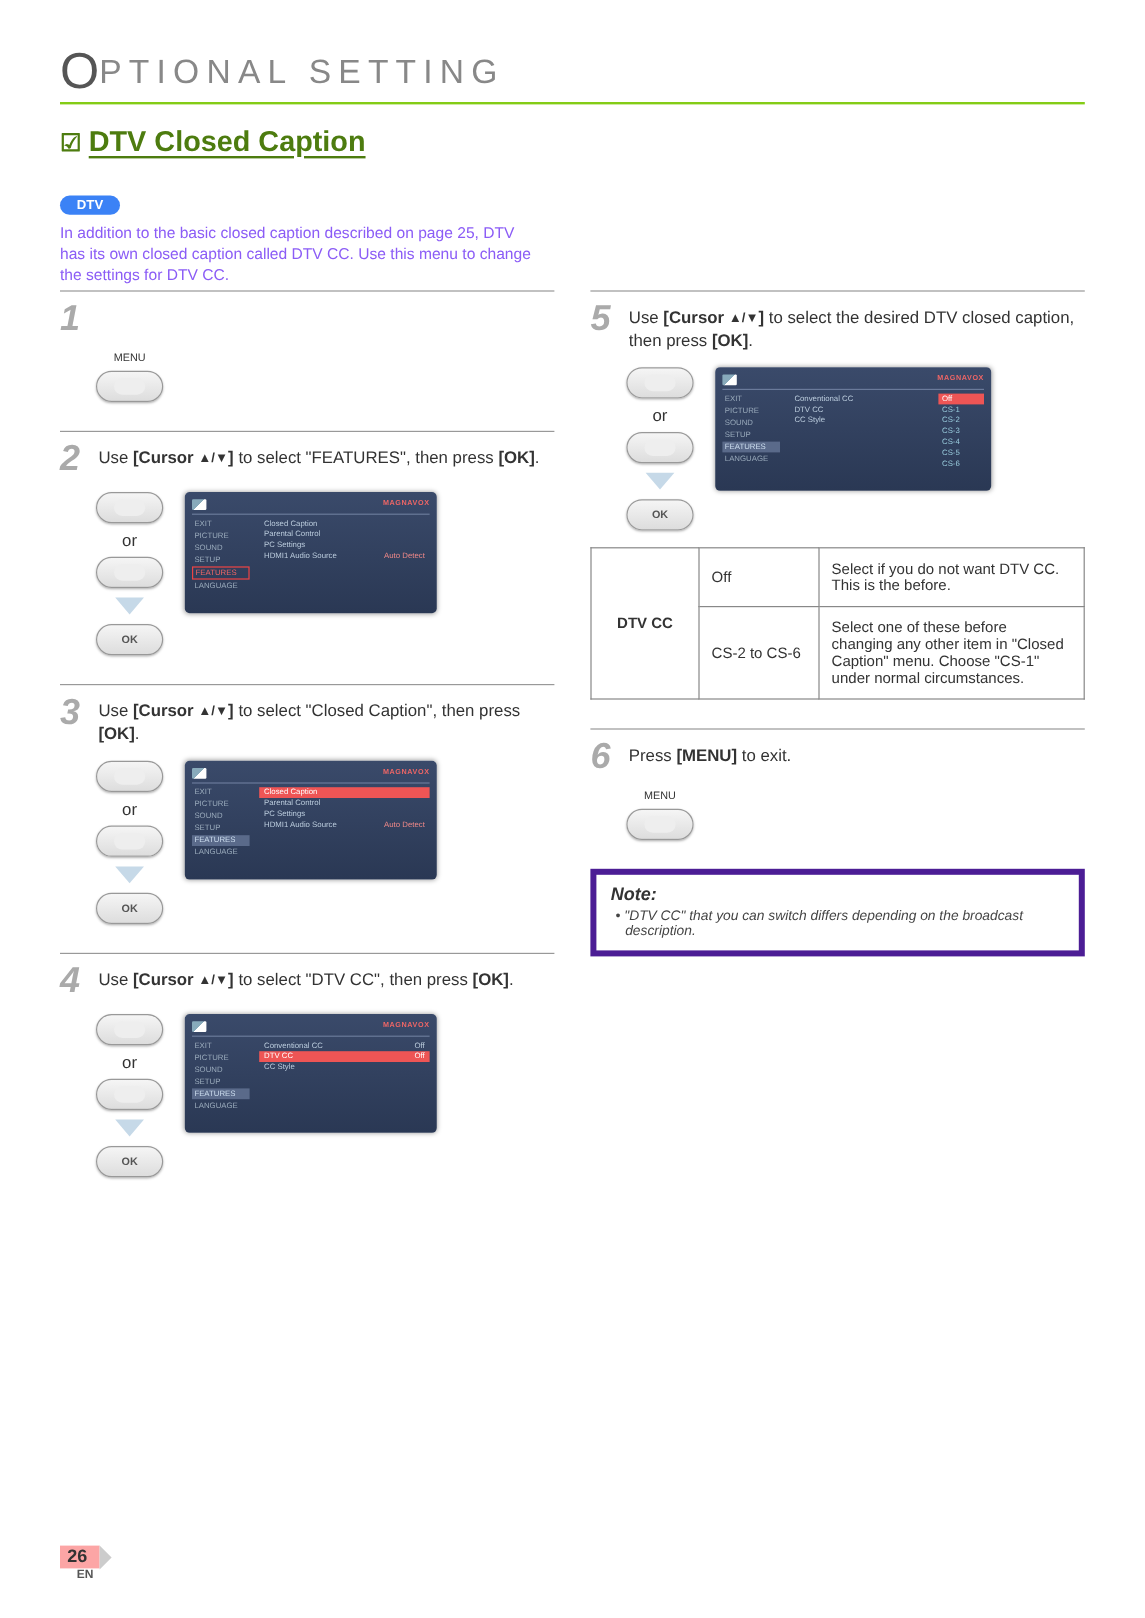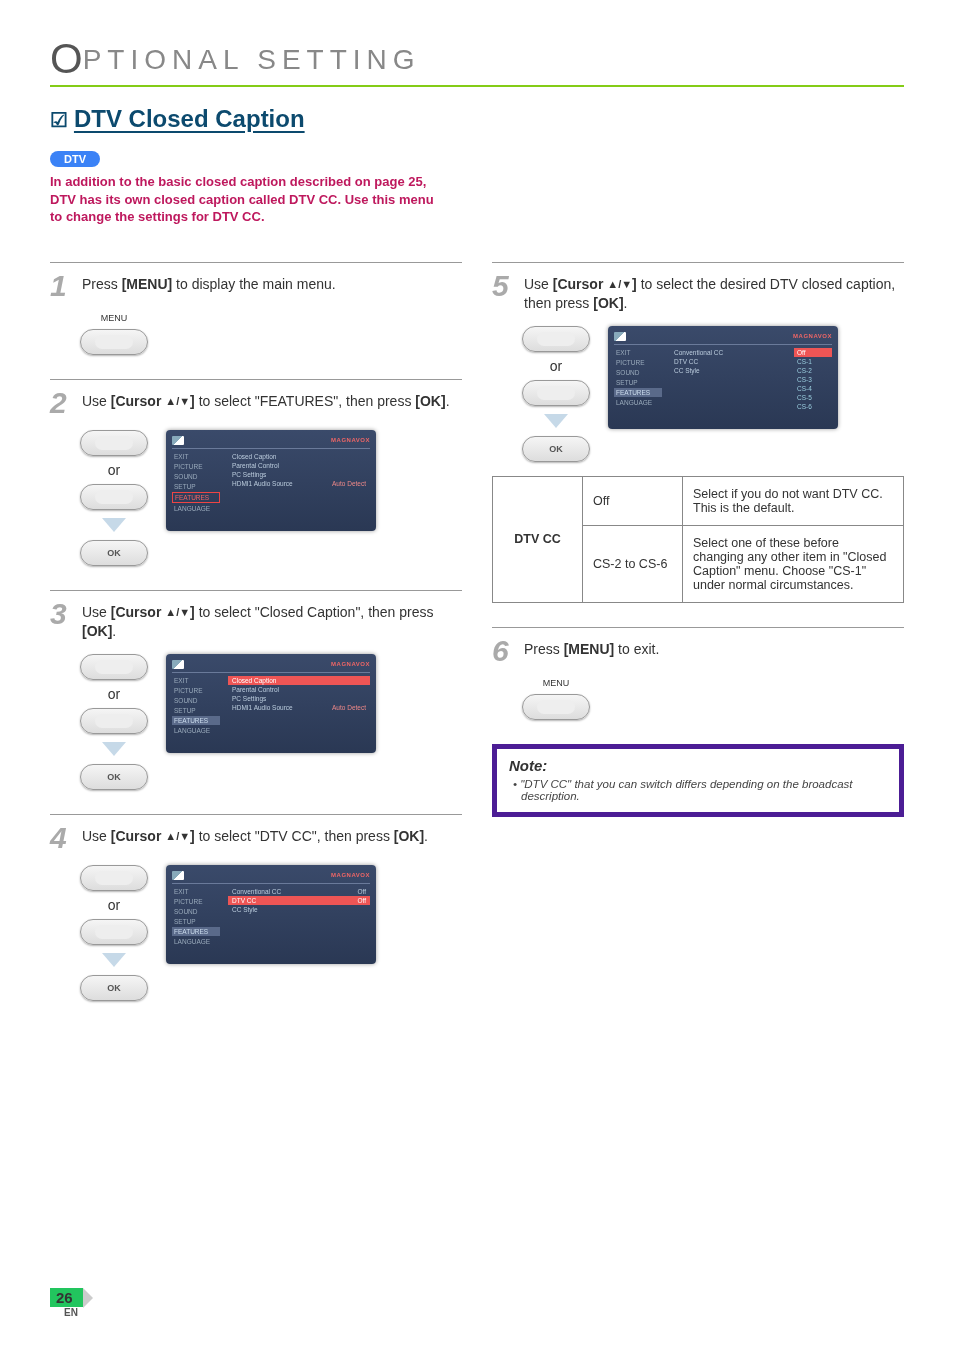--- a/index.html
+++ b/index.html
@@ -25,22 +25,22 @@
   }
   .page-header-o {
     font-size: 42px;
     color: #555;
     vertical-align: -4px;
     letter-spacing: 0;
   }
   .section-title {
     font-size: 24px;
     font-weight: bold;
-    color: #0c4a6e;
-    margin-bottom: 8px;
+    color: #4d7c0f;
+    margin-bottom: 20px;
   }
   .section-title .chk {
     font-size: 20px;
     margin-right: 6px;
     display: inline-block;
   }
   .section-title .underline {
     text-decoration: underline;
     text-underline-offset: 4px;
   }
@@ -49,25 +49,25 @@
     background: #3b82f6;
     color: #fff;
     font-size: 11px;
     font-weight: bold;
     padding: 2px 14px;
     border-radius: 10px;
     margin: 10px 0 6px 0;
   }
   .intro {
     font-size: 13px;
-    font-weight: 700;
-    color: #be185d;
+    font-weight: 400;
+    color: #8b5cf6;
     line-height: 1.35;
     max-width: 395px;
-    margin-bottom: 36px;
+    margin-bottom: 4px;
   }
   .columns {
     display: flex;
     gap: 30px;
   }
   .col { flex: 1; }
   .step {
     border-top: 1px solid #999;
     padding-top: 8px;
     margin-bottom: 24px;
@@ -100,21 +100,21 @@
     padding-left: 30px;
   }
   
   .btn-stack {
     display: flex;
     flex-direction: column;
     align-items: center;
     gap: 4px;
   }
   .oval-btn {
-    width: 68px;
+    width: 56px;
     height: 26px;
     border-radius: 13px;
     background: linear-gradient(#f5f5f5,#ddd);
     border: 1px solid #999;
     box-shadow: 0 1px 2px rgba(0,0,0,0.3);
     position: relative;
     padding-left: 32px;
   }
   .oval-btn::after {
     content: "";
@@ -272,21 +272,21 @@
     padding-left: 12px;
     text-indent: -8px;
   }
   
   .page-footer {
     position: absolute;
     bottom: 30px;
     left: 50px;
   }
   .pf-bar {
-    background: #22c55e;
+    background: #fca5a5;
     color: #333;
     font-weight: bold;
     font-size: 15px;
     padding: 1px 10px 1px 6px;
     position: relative;
     margin-top: 16px;
   }
   .pf-bar::after {
     content: "";
     position: absolute;
@@ -319,23 +319,20 @@
 <div class="dtv-badge">DTV</div>
 <p class="intro">In addition to the basic closed caption described on page 25, DTV has its own closed caption called DTV CC. Use this menu to change the settings for DTV CC.</p>
 
 <div class="columns">
 
   <div class="col">
 
     <div class="step">
       <div class="step-row">
         <div class="step-num">1</div>
-        <div class="step-text">
-          <span>Press </span><b>[MENU]</b><span> to display the main menu.</span>
-        </div>
       </div>
       <div class="step-body">
         <div class="btn-stack">
           <div class="btn-label">MENU</div>
           <div class="oval-btn"></div>
         </div>
       </div>
     </div>
 
     <div class="step">
@@ -569,21 +566,21 @@
             </div>
           </div>
         </div>
       </div>
 
       <table class="options-table">
         <tbody>
             <tr>
           <td class="rowhead" rowspan="2">DTV CC</td>
           <td class="opt">Off</td>
-          <td>Select if you do not want DTV CC. This is the default.</td>
+          <td>Select if you do not want DTV CC. This is the before.</td>
         </tr>
         <tr>
           <td class="opt">CS-2 to CS-6</td>
           <td>Select one of these before changing any other item in "Closed Caption" menu. Choose "CS-1" under normal circumstances.</td>
         </tr>
       </tbody>
         </table>
     </div>
 
     <div class="step">

